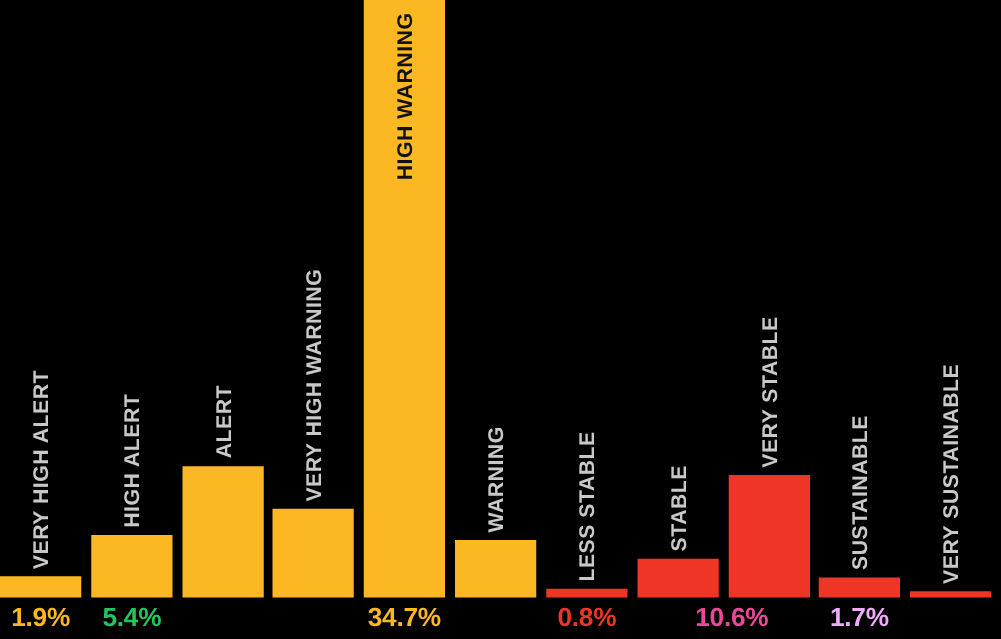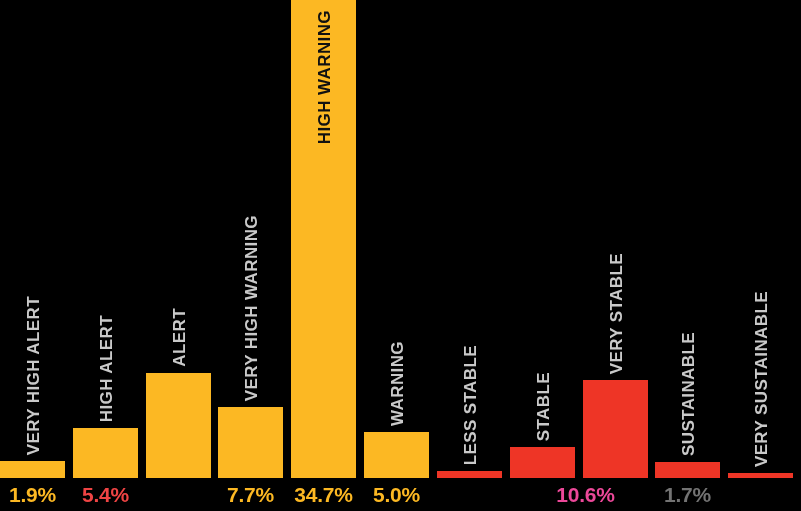--- a/index.html
+++ b/index.html
@@ -135,22 +135,21 @@
         <div class="bar-label outside" style="color: rgb(201, 201, 201); bottom: 22px;">SUSTAINABLE</div>
       </div>
       <div class="bar-slot" style="left: 728px; width: 65px;">
         <div class="bar-rect" style="height: 5px; background: rgb(238, 53, 38);"></div>
         <div class="bar-label outside" style="color: rgb(201, 201, 201); bottom: 11px;">VERY SUSTAINABLE</div>
       </div>
     </div>
 
   <div id="value-row">
       <div class="value-cell" style="left: 0px; width: 65px; color: rgb(252, 184, 35);">1.9%</div>
-      <div class="value-cell" style="left: 73px; width: 65px; color: #ef4444;">5.4%</div>
+      <div class="value-cell" style="left: 73px; width: 65px; color: #22c55e;">5.4%</div>
       <div class="value-cell" style="left: 146px; width: 65px; color: #86efac; margin-top: 46px;">11.4%</div>
-      <div class="value-cell" style="left: 218px; width: 65px; color: rgb(252, 184, 35);">7.7%</div>
       <div class="value-cell" style="left: 291px; width: 65px; color: rgb(252, 184, 35);">34.7%</div>
-      <div class="value-cell" style="left: 364px; width: 65px; color: rgb(252, 184, 35);">5.0%</div>
+      <div class="value-cell" style="left: 437px; width: 65px; color: rgb(238, 53, 38);">0.8%</div>
       <div class="value-cell" style="left: 553px; width: 65px; color: #ec4899;">10.6%</div>
-      <div class="value-cell" style="left: 655px; width: 65px; color: #737373;">1.7%</div>
+      <div class="value-cell" style="left: 655px; width: 65px; color: #f0abfc;">1.7%</div>
     </div>
 
 </div>
 
 </body></html>

